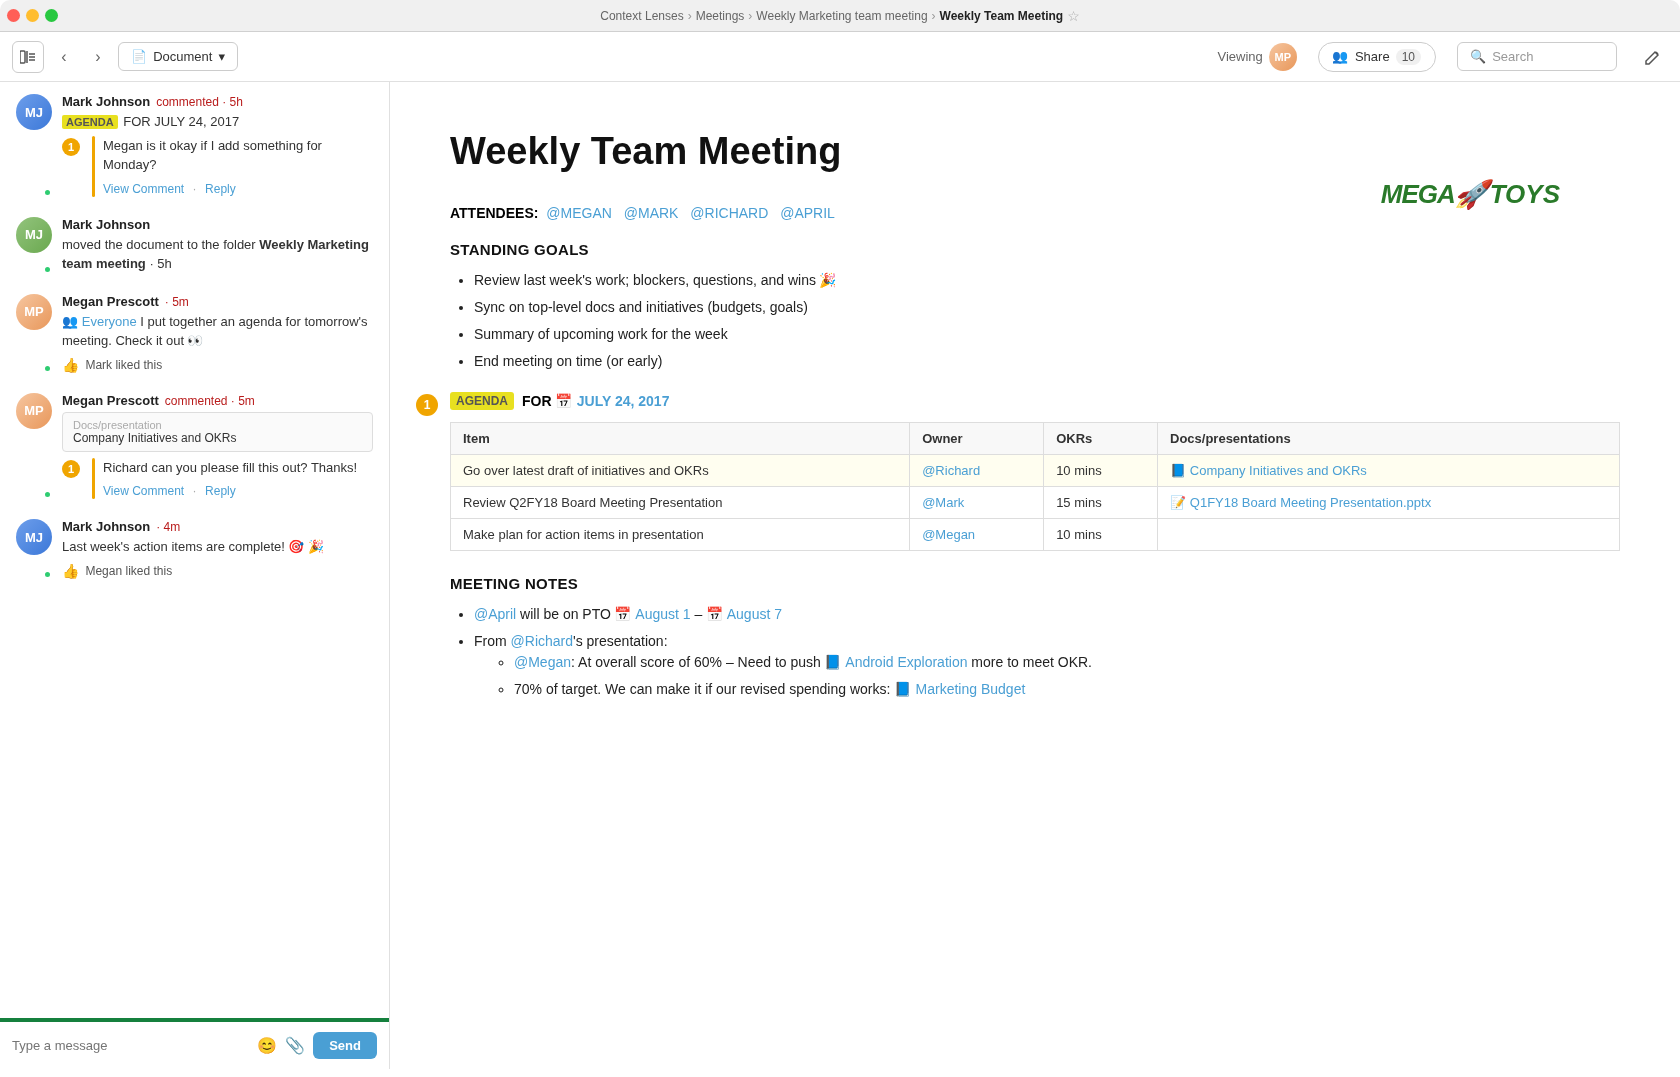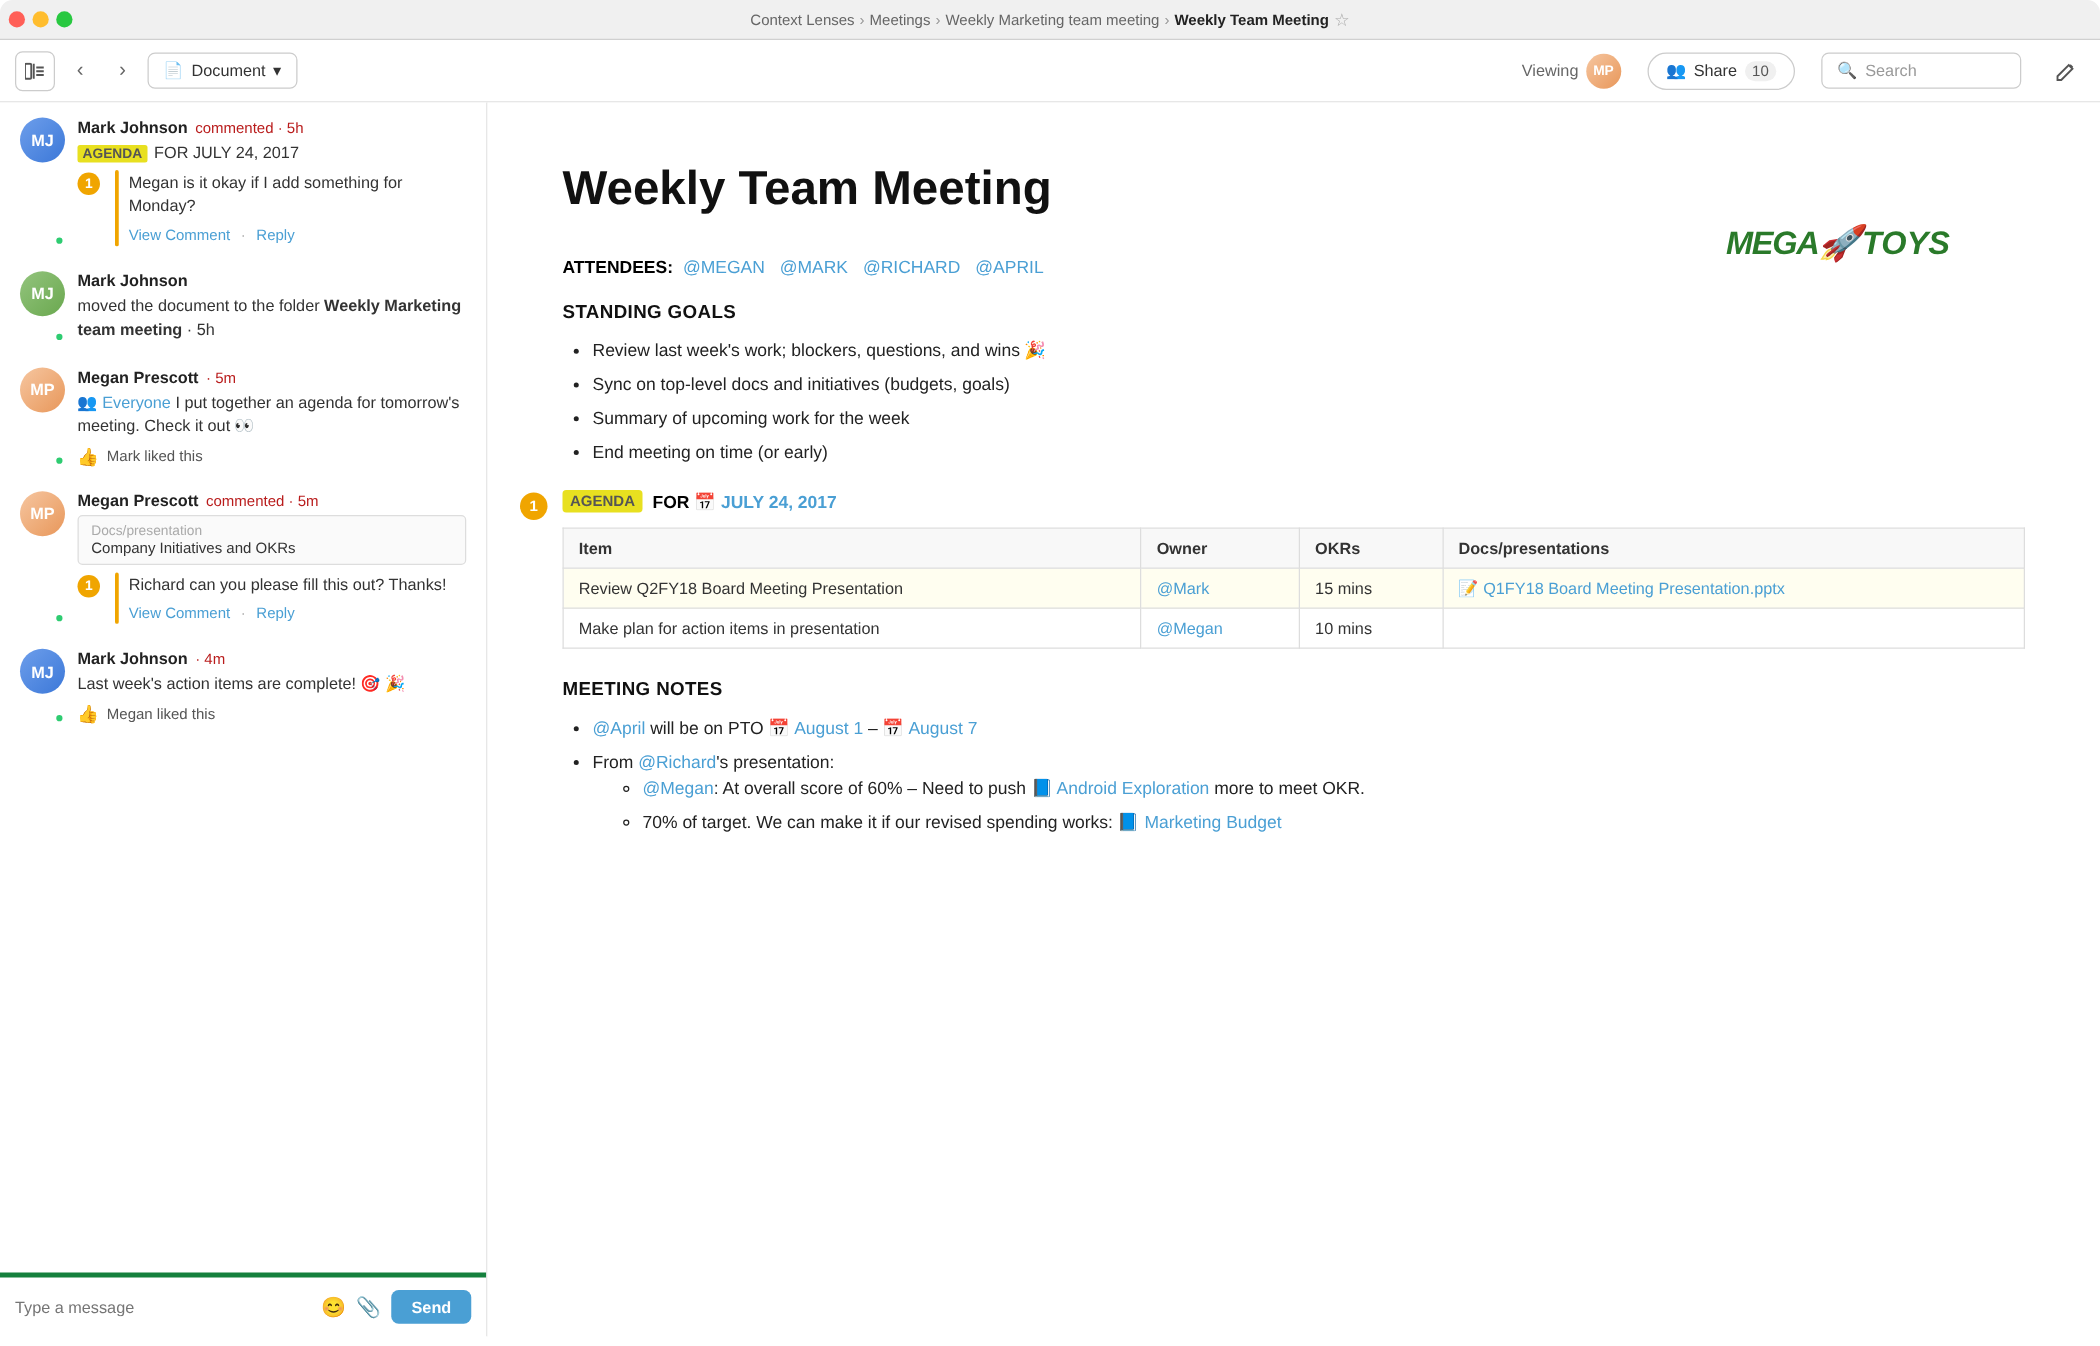--- a/index.html
+++ b/index.html
@@ -723,20 +723,26 @@
       <table class="agenda-table">
         <thead>
           <tr>
             <th>Item</th>
             <th>Owner</th>
             <th>OKRs</th>
             <th>Docs/presentations</th>
           </tr>
         </thead>
         <tbody>
+          <tr class="row-highlight">
+            <td>Go over latest draft of initiatives and OKRs</td>
+            <td><a class="table-mention">@Richard</a></td>
+            <td>10 mins</td>
+            <td><a class="table-link">📘 Company Initiatives and OKRs</a></td>
+          </tr>
           <tr>
             <td>Review Q2FY18 Board Meeting Presentation</td>
             <td><a class="table-mention">@Mark</a></td>
             <td>15 mins</td>
             <td><a class="table-link">📝 Q1FY18 Board Meeting Presentation.pptx</a></td>
           </tr>
           <tr>
             <td>Make plan for action items in presentation</td>
             <td><a class="table-mention">@Megan</a></td>
             <td>10 mins</td>

